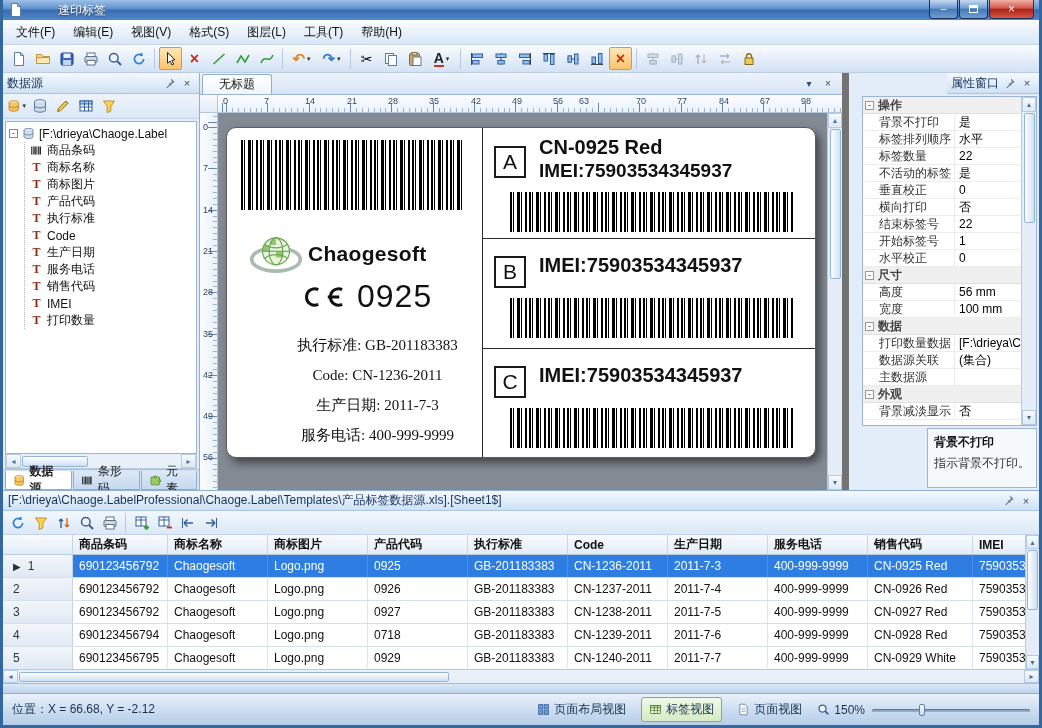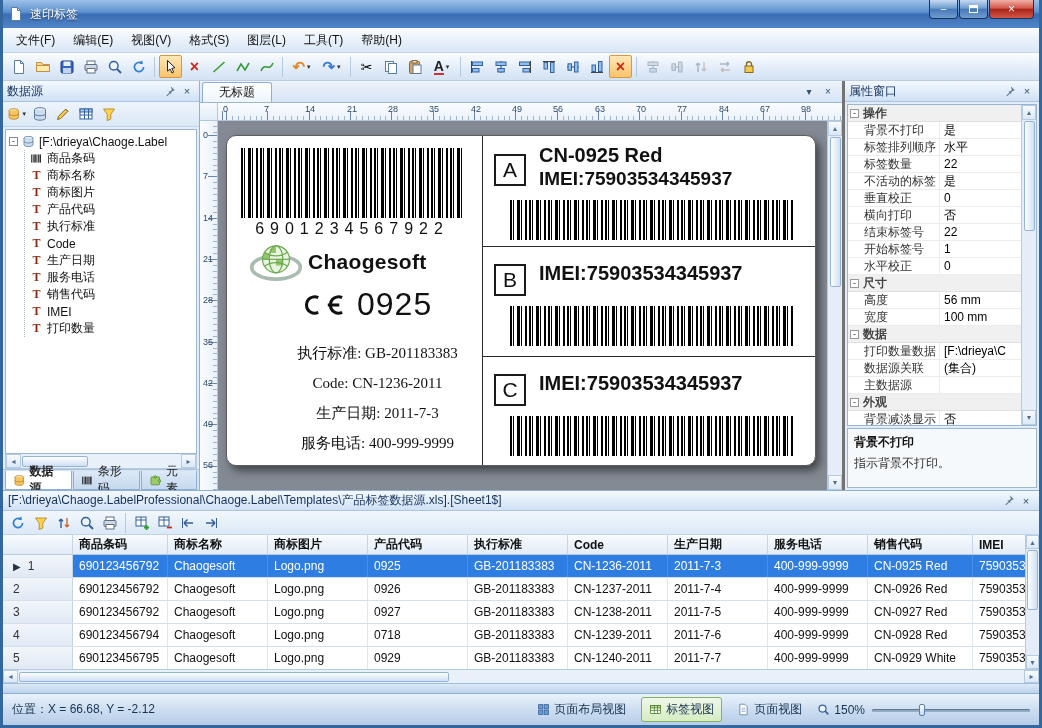--- a/index.html
+++ b/index.html
@@ -1,22 +1,22 @@
 <!DOCTYPE html>
 <html><head>
 <meta charset="utf-8">
 <style>
   * { margin:0; padding:0; box-sizing:border-box; }
   html,body { width:1042px; height:728px; overflow:hidden; }
   body { font-family:"Liberation Sans",sans-serif; font-size:12px; color:#111; background:#9db8d8; }
   .window { width:1042px; height:728px; border:3px solid #35679f; border-top:0; display:flex; flex-direction:column; background:#cfe0f2; }
 
   
-  .titlebar { height:28px; flex:none; display:flex; align-items:center; padding:0 5px;
-    background:linear-gradient(180deg,#9dc0e8 0%,#5f93d2 42%,#3a6db4 52%,#4f87c8 100%); }
+  .titlebar { height:20px; flex:none; display:flex; align-items:center; padding:0 5px;
+    background:linear-gradient(180deg,#9dc0e8 0%,#5f93d2 42%,#3a6db4 52%,#4f87c8 100%);gap:28px; }
   .title-text { color:#fff; margin-left:6px; text-shadow:0 1px 2px rgba(0,0,0,.55); }
   .winbtns { margin-left:auto; display:flex; gap:1px; align-self:flex-start; }
   .wbtn { width:29px; height:19px; border:1px solid #16365e; border-top:0; border-radius:0 0 4px 4px;
     background:linear-gradient(#c6d9f0,#6f9cd0 45%,#4979b8 52%,#6f9cd0); color:#fff; font-size:11px;
     display:flex; align-items:center; justify-content:center; cursor:default; }
   .wbtn.close { width:45px; background:linear-gradient(#f0b0a6,#d4574a 45%,#a82417 52%,#d4574a); font-size:12px; }
   .maxbox { width:9px; height:8px; border:1px solid #fff; box-shadow:inset 0 2px #fff; display:inline-block; }
 
   
   .menubar { height:25px; flex:none; display:flex; align-items:center; padding-left:4px;
@@ -118,21 +118,21 @@
   .ce-svg { width:44px; height:22px; }
   .ce-num { font-size:32px; letter-spacing:1px; }
   .info { position:absolute; left:0; top:202px; width:254px; text-align:center; font-family:"Liberation Serif",serif; font-size:15px; color:#111; }
   .info div { height:30px; line-height:30px; white-space:nowrap;padding-left:47px; }
   .sec-letter { position:absolute; left:267px; width:32px; height:32px; border:2px solid #1a1a1a;
     display:flex; align-items:center; justify-content:center; font-size:21px; }
   .sec-text { position:absolute; left:312px; font-weight:bold; white-space:nowrap; }
   .sec-bars { position:absolute; left:283px; width:285px; height:40px; }
 
   
-  .right-panel { width:197px; flex:none; display:flex; flex-direction:column; border-left:3px solid #737373; background:#e3edf9; }
+  .right-panel { width:197px; flex:none; display:flex; flex-direction:column; border-left:7px solid #737373; background:#e3edf9;align-items:flex-end; }
   .propgrid-wrap { flex:1; display:flex; min-height:0; margin:2px; border:1px solid #9ab6d4; background:#fff; }
   .propgrid { flex:1; overflow:hidden; }
   .prow { display:flex; height:17px; line-height:16px; border-bottom:1px solid #ececec; }
   .plabel { width:92px; flex:none; padding-left:16px; border-right:1px solid #ececec; color:#333; overflow:hidden; white-space:nowrap; }
   .pval { flex:1; padding-left:4px; color:#000; overflow:hidden; white-space:nowrap; }
   .prow.cat { background:#f0f0f0; border-bottom:1px solid #e0e0e0; align-items:center; }
   .pexp { width:9px; height:9px; flex:none; border:1px solid #999; margin:0 4px 0 2px; font-size:9px; line-height:7px; text-align:center; background:#fff; color:#333; }
   .pcat-label { font-weight:bold; color:#444; }
   .prop-desc { height:60px; flex:none; margin:0 2px 2px; border:1px solid #9ab6d4; background:#f6f9fc; padding:5px 6px; }
   .dtitle { font-weight:bold; margin-bottom:4px; }
@@ -685,21 +685,21 @@
         <div class="hruler">
           <span style="left:5px">0</span>
           <span style="left:46px">7</span>
           <span style="left:87px">14</span>
           <span style="left:129px">21</span>
           <span style="left:170px">28</span>
           <span style="left:211px">35</span>
           <span style="left:253px">42</span>
           <span style="left:294px">49</span>
           <span style="left:335px">56</span>
-          <span style="left:377px">63</span>
+          <span style="left:361px">63</span>
           <span style="left:418px">70</span>
           <span style="left:459px">77</span>
           <span style="left:501px">84</span>
           <span style="left:542px">67</span>
           <span style="left:583px">98</span>
         </div>
       </div>
       <div class="canvas-row">
         <div class="vruler">
           <span style="top:9px">0</span>
@@ -712,21 +712,20 @@
           <span style="top:298px">49</span>
           <span style="top:339px">56</span>
         </div>
         <div class="canvas">
           <div class="label">
             <div class="divider"></div>
             <div class="hline h1"></div>
             <div class="hline h2"></div>
             <div class="ean">
               <div class="bars"></div>
-              <div class="digits">6901234567922</div>
             </div>
             <div class="brandrow">
               <svg class="logo">
                   <use href="#i-globe"></use>
                 </svg>
               <span class="brand-name">Chaogesoft</span>
             </div>
             <div class="cerow">
               <svg class="ce-svg">
                   <use href="#i-ce"></use>

